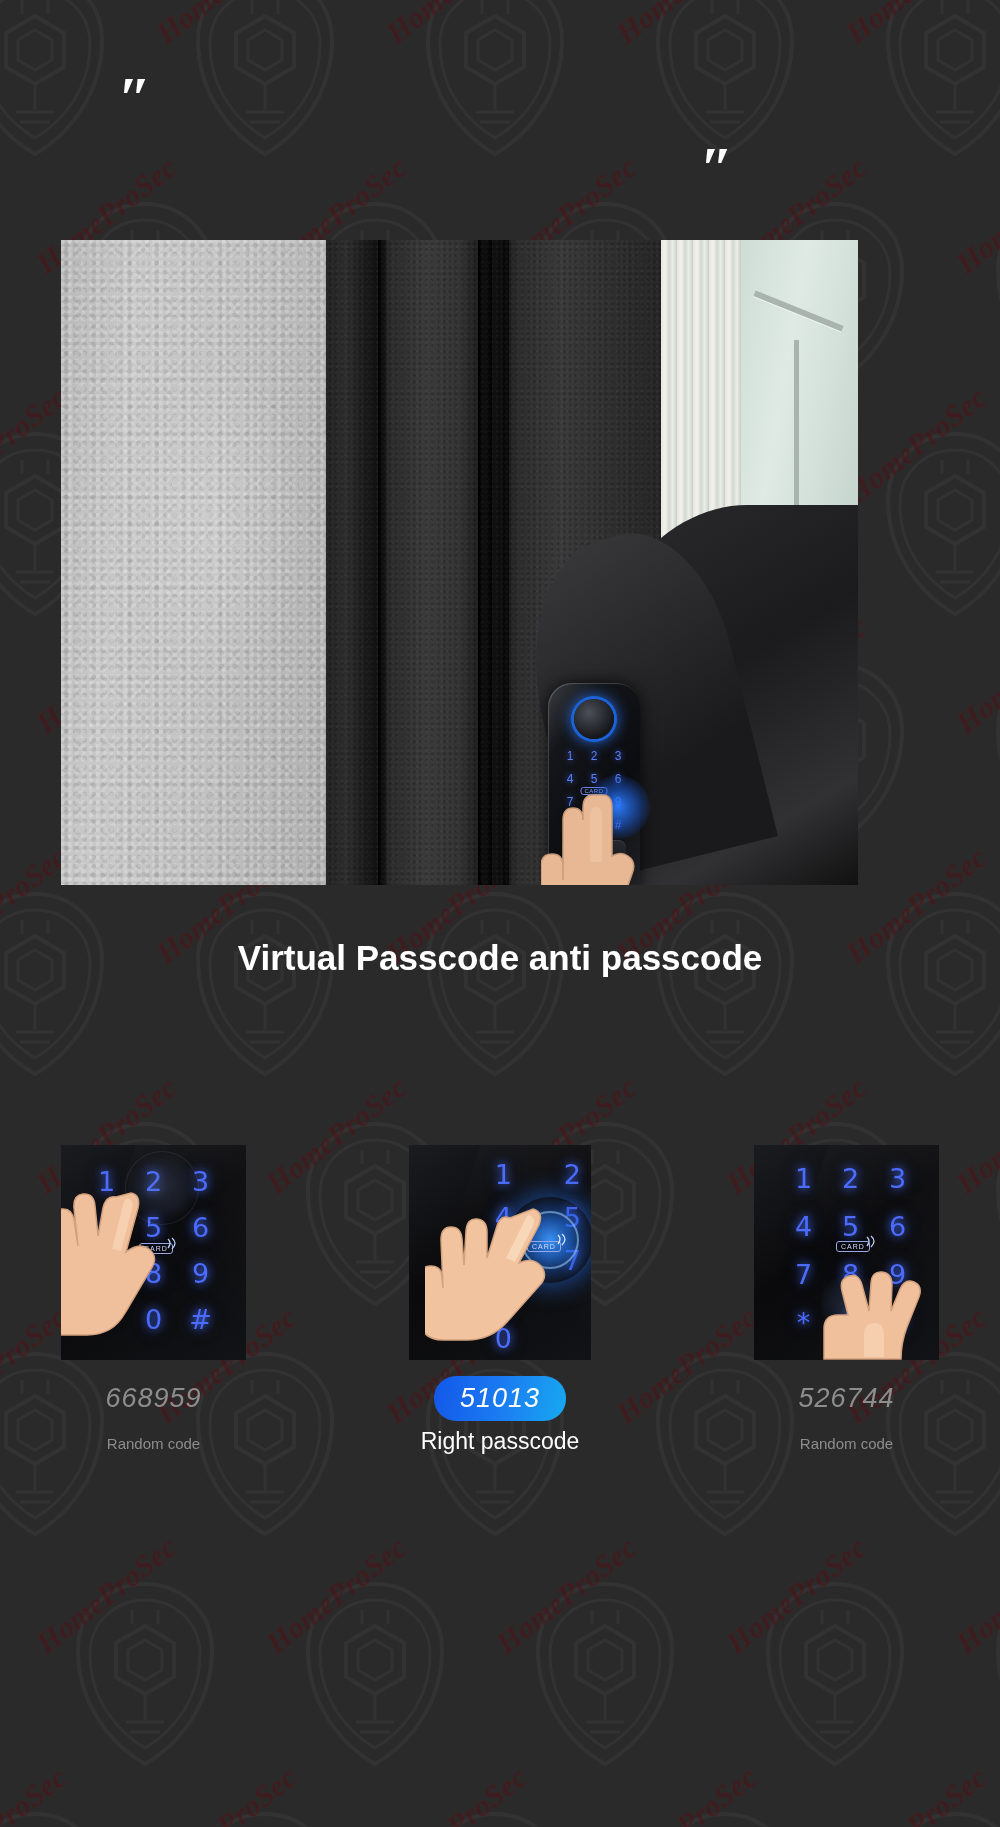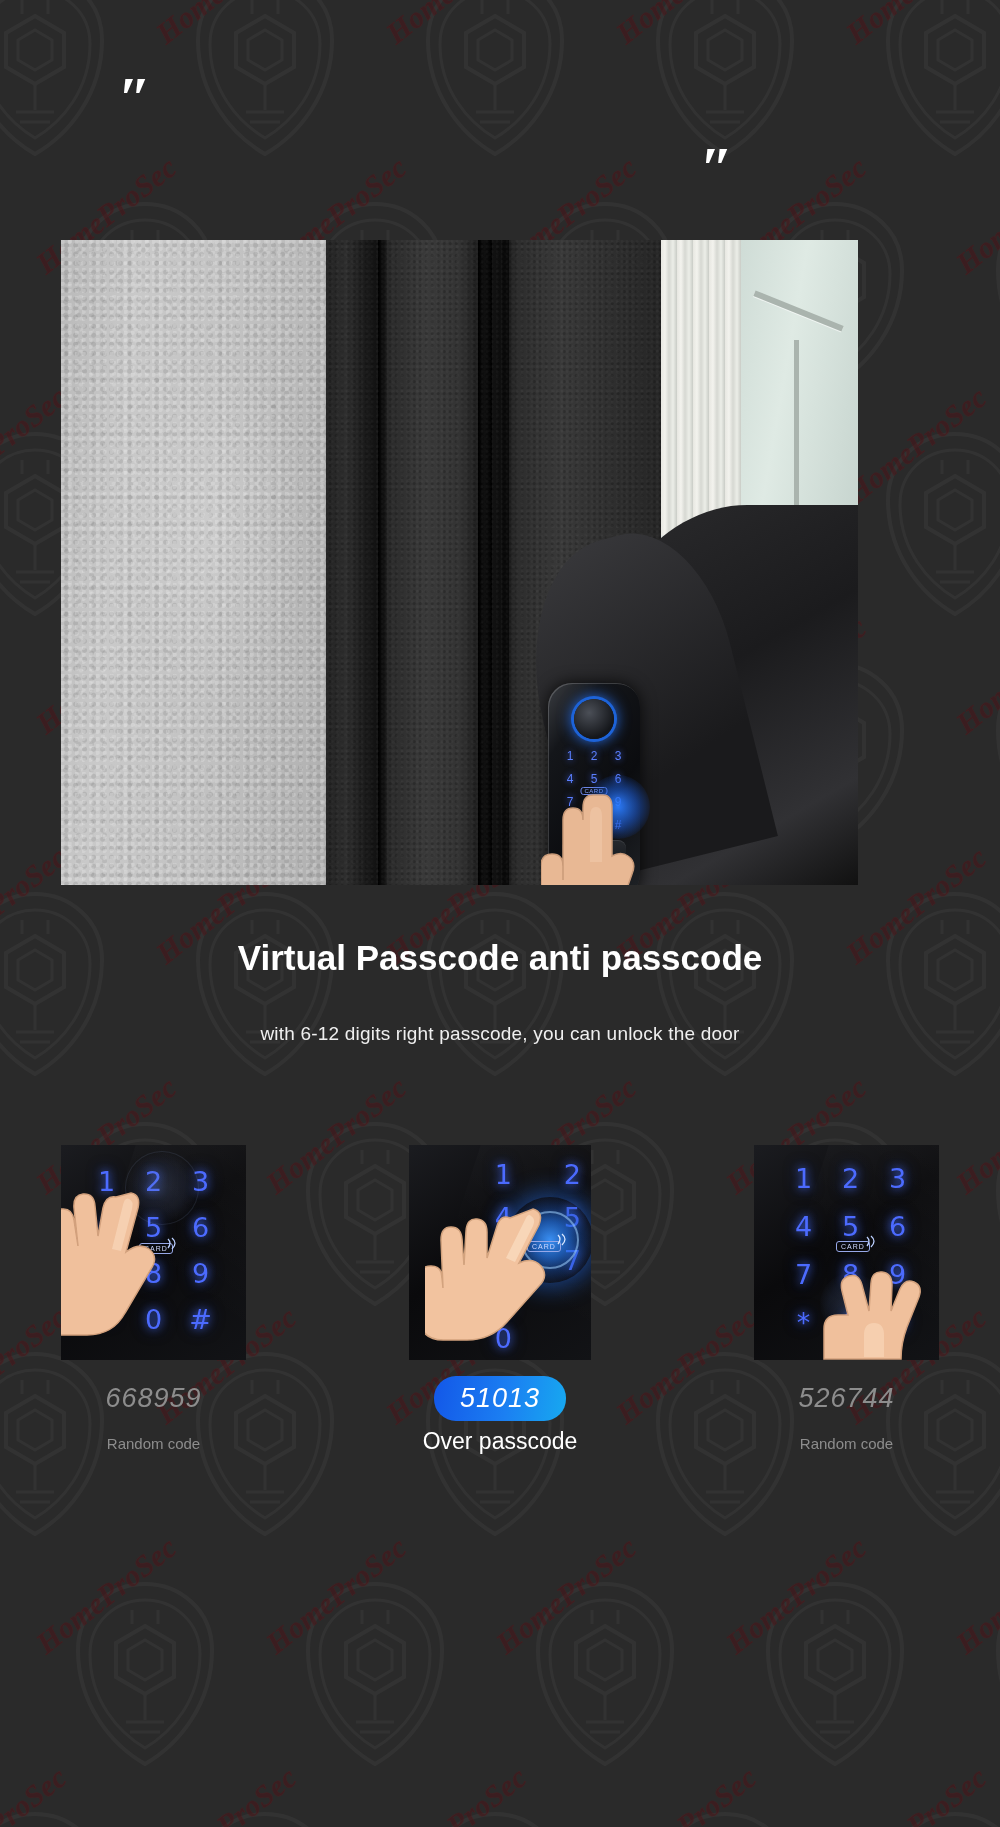--- a/index.html
+++ b/index.html
@@ -813,21 +813,20 @@
   <div class="lock-touch-glow" style="left:525px;top:535px;"></div>
 
   <svg class="hero-hand" viewBox="0 0 120 160">
     <path d="M62 10 q9 0 9 13 l0 48 q9 -5 16 0 q9 6 4 18 l-14 40 q-7 20 -29 20 l-22 0 q-22 0 -26 -22 l0 -46 q0 -12 11 -12 q11 0 11 12 l0 14 l0 -60 q0 -12 10 -12 q10 0 10 12 l0 -12 q0 -13 10 -13 z" fill="#e8b894" stroke="#c99a78" stroke-width="1.5"></path>
     <path d="M55 22 q6 0 6 9 l0 46 l-12 0 l0 -46 q0 -9 6 -9 z" fill="#f0c6a6" opacity=".7"></path>
   </svg>
 </div>
 
 <div id="section-title">Virtual Passcode  anti passcode</div>
 <div id="section-desc">
-  <span>with 6-12 digits  right passcode,  you can unlock the door</span>
 </div>
 
 <div id="cards">
 
   <div class="card">
     <div class="sheen"></div>
     <div class="ripple" id="ripple-1"></div>
     <div class="kp p1">
       <span class="k">1</span>
       <span class="k">2</span>
@@ -917,18 +916,18 @@
   <div class="code-slot">
     <span class="code-dim">526744</span>
   </div>
 </div>
 
 <div id="captions">
   <div class="cap-slot">
     <span class="cap-dim">Random code</span>
   </div>
   <div class="cap-slot">
-    <span class="cap-main">Over passcode</span>
+    <span class="cap-main">Right passcode</span>
   </div>
   <div class="cap-slot">
     <span class="cap-dim">Random code</span>
   </div>
 </div>
 
 </body></html>

